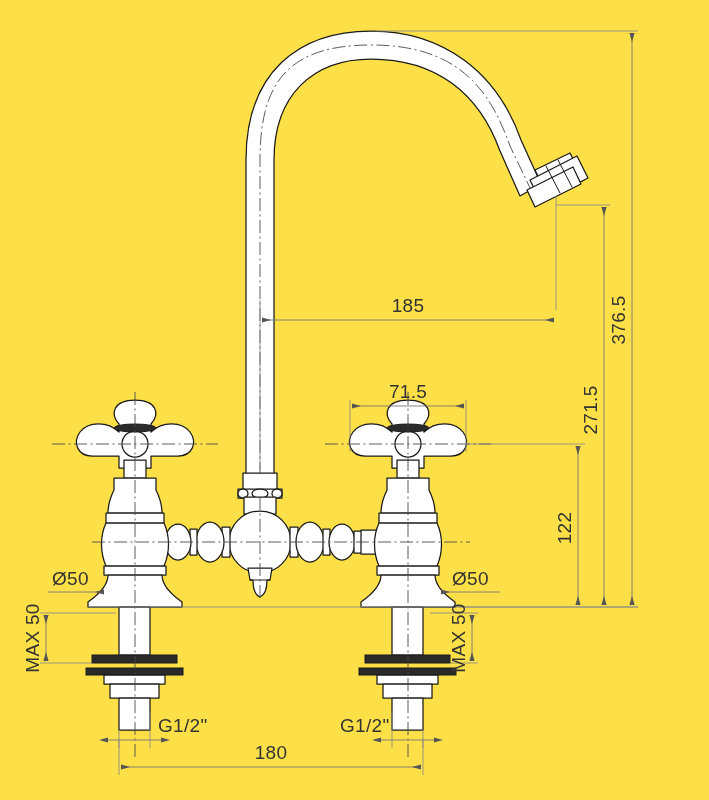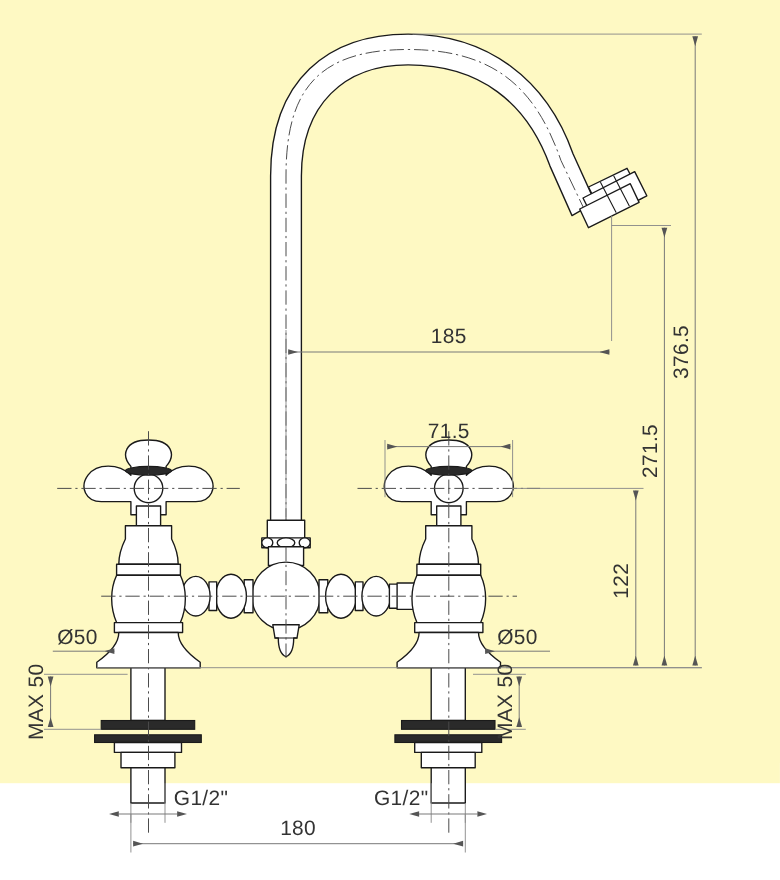--- a/index.html
+++ b/index.html
@@ -9,22 +9,22 @@
   }
   body {
     width: 709px;
     height: 800px;
     font-family: "Liberation Sans", sans-serif;
     overflow: hidden;
   }
   #drawing-root {
     position: relative;
     width: 709px;
-    height: 712px;
-    background: #fef9c3;
+    height: 800px;
+    background: #fde047;
   }
   svg#tech-drawing {
     display: block;
     width: 709px;
     height: 800px;
   }
   .part-outline {
     fill: #ffffff;
     stroke: #1a1a1a;
     stroke-width: 1.25;

